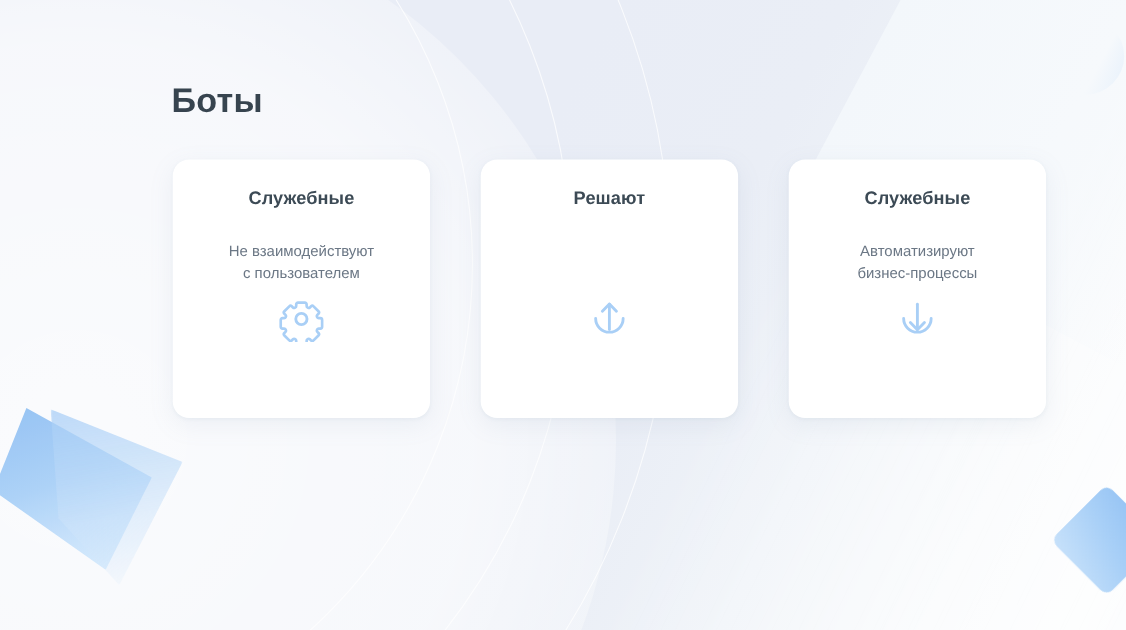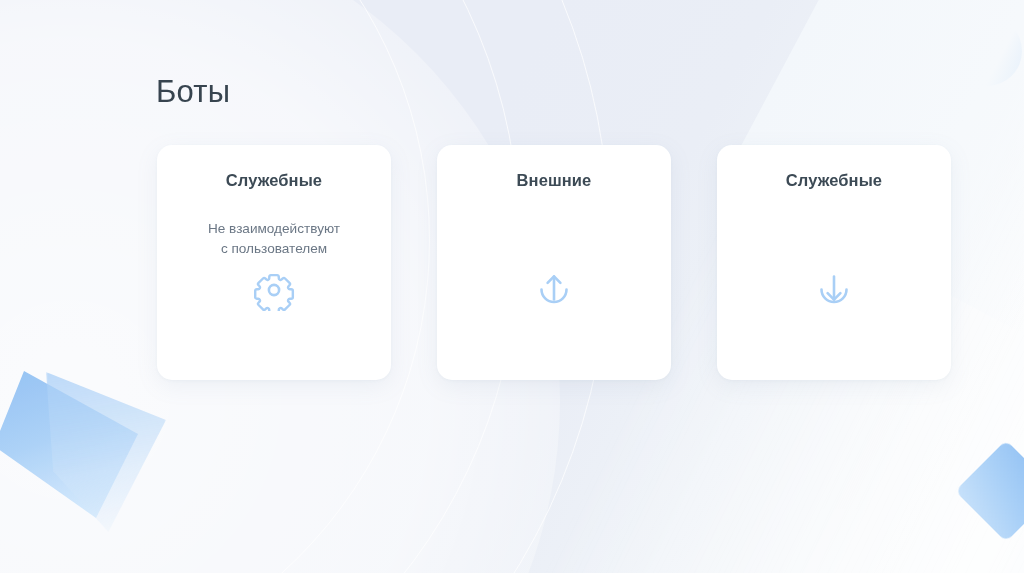--- a/index.html
+++ b/index.html
@@ -110,21 +110,21 @@
   }
 
   
   .content { position: relative; z-index: 5; }
 
   .page-title {
     position: absolute;
     left: 156px;
     top: 74px;
     font-size: 31px;
-    font-weight: normal;
+    font-weight: bold;
     color: #37444f;
     letter-spacing: 0.2px;
   }
 
   .cards {
     position: absolute;
     left: 157px;
     top: 145px;
     display: flex;
     gap: 46px;
@@ -201,32 +201,34 @@
 с пользователем</div>
         <div class="card-icon">
           <svg width="42" height="42" viewBox="0 0 42 42" fill="none" stroke="#a9cff6" stroke-width="2.6" stroke-linejoin="round" stroke-linecap="round">
             <path d="M24.4 5.0 h-6.8 a1.7 1.7 0 0 0 -1.7 1.7 v1.6 a1.7 1.7 0 0 1 -1.0 1.55 l-0.35 0.15 a1.7 1.7 0 0 1 -1.85 -0.33 l-1.15 -1.1 a1.7 1.7 0 0 0 -2.4 0.03 l-4.8 4.8 a1.7 1.7 0 0 0 -0.03 2.4 l1.12 1.15 a1.7 1.7 0 0 1 0.33 1.85 l-0.15 0.35 a1.7 1.7 0 0 1 -1.55 1.0 h-1.6 a1.7 1.7 0 0 0 -1.7 1.7 v6.8 a1.7 1.7 0 0 0 1.7 1.7 h1.6 a1.7 1.7 0 0 1 1.55 1.0 l0.15 0.35 a1.7 1.7 0 0 1 -0.33 1.85 l-1.12 1.15 a1.7 1.7 0 0 0 0.03 2.4 l4.8 4.8 a1.7 1.7 0 0 0 2.4 0.03 l1.15 -1.1 a1.7 1.7 0 0 1 1.85 -0.33 l0.35 0.15 a1.7 1.7 0 0 1 1.0 1.55 v1.6 a1.7 1.7 0 0 0 1.7 1.7 h6.8 a1.7 1.7 0 0 0 1.7 -1.7 v-1.6 a1.7 1.7 0 0 1 1.0 -1.55 l0.35 -0.15 a1.7 1.7 0 0 1 1.85 0.33 l1.15 1.1 a1.7 1.7 0 0 0 2.4 -0.03 l4.8 -4.8 a1.7 1.7 0 0 0 0.03 -2.4 l-1.12 -1.15 a1.7 1.7 0 0 1 -0.33 -1.85 l0.15 -0.35 a1.7 1.7 0 0 1 1.55 -1.0 h1.6 a1.7 1.7 0 0 0 1.7 -1.7 v-6.8 a1.7 1.7 0 0 0 -1.7 -1.7 h-1.6 a1.7 1.7 0 0 1 -1.55 -1.0 l-0.15 -0.35 a1.7 1.7 0 0 1 0.33 -1.85 l1.12 -1.15 a1.7 1.7 0 0 0 -0.03 -2.4 l-4.8 -4.8 a1.7 1.7 0 0 0 -2.4 -0.03 l-1.15 1.1 a1.7 1.7 0 0 1 -1.85 0.33 l-0.35 -0.15 a1.7 1.7 0 0 1 -1.0 -1.55 v-1.6 a1.7 1.7 0 0 0 -1.7 -1.7 z" transform="scale(0.93) translate(1.6 1.6)"></path>
             <circle cx="21" cy="21" r="5.1"></circle>
           </svg>
         </div>
       </div>
 
       <div class="card">
-        <div class="card-title">Внешние</div>
+        <div class="card-title">Решают</div>
         <div class="card-icon">
           <svg width="42" height="42" viewBox="0 0 42 42" fill="none" stroke="#a9cff6" stroke-width="2.6" stroke-linecap="round" stroke-linejoin="round">
             <path d="M8.5 20.5 a12.5 12.5 0 0 0 25 0"></path>
             <path d="M21 30.5 V7.5"></path>
             <path d="M14.6 13.9 L21 7.3 L27.4 13.9"></path>
           </svg>
         </div>
       </div>
 
       <div class="card">
         <div class="card-title">Служебные</div>
+        <div class="card-desc">Автоматизируют
+бизнес-процессы</div>
         <div class="card-icon">
           <svg width="42" height="42" viewBox="0 0 42 42" fill="none" stroke="#a9cff6" stroke-width="2.6" stroke-linecap="round" stroke-linejoin="round">
             <path d="M8.5 20.5 a12.5 12.5 0 0 0 25 0"></path>
             <path d="M21 7.5 V30.5"></path>
             <path d="M14.6 24.1 L21 30.7 L27.4 24.1"></path>
           </svg>
         </div>
       </div>
 
     </div>

